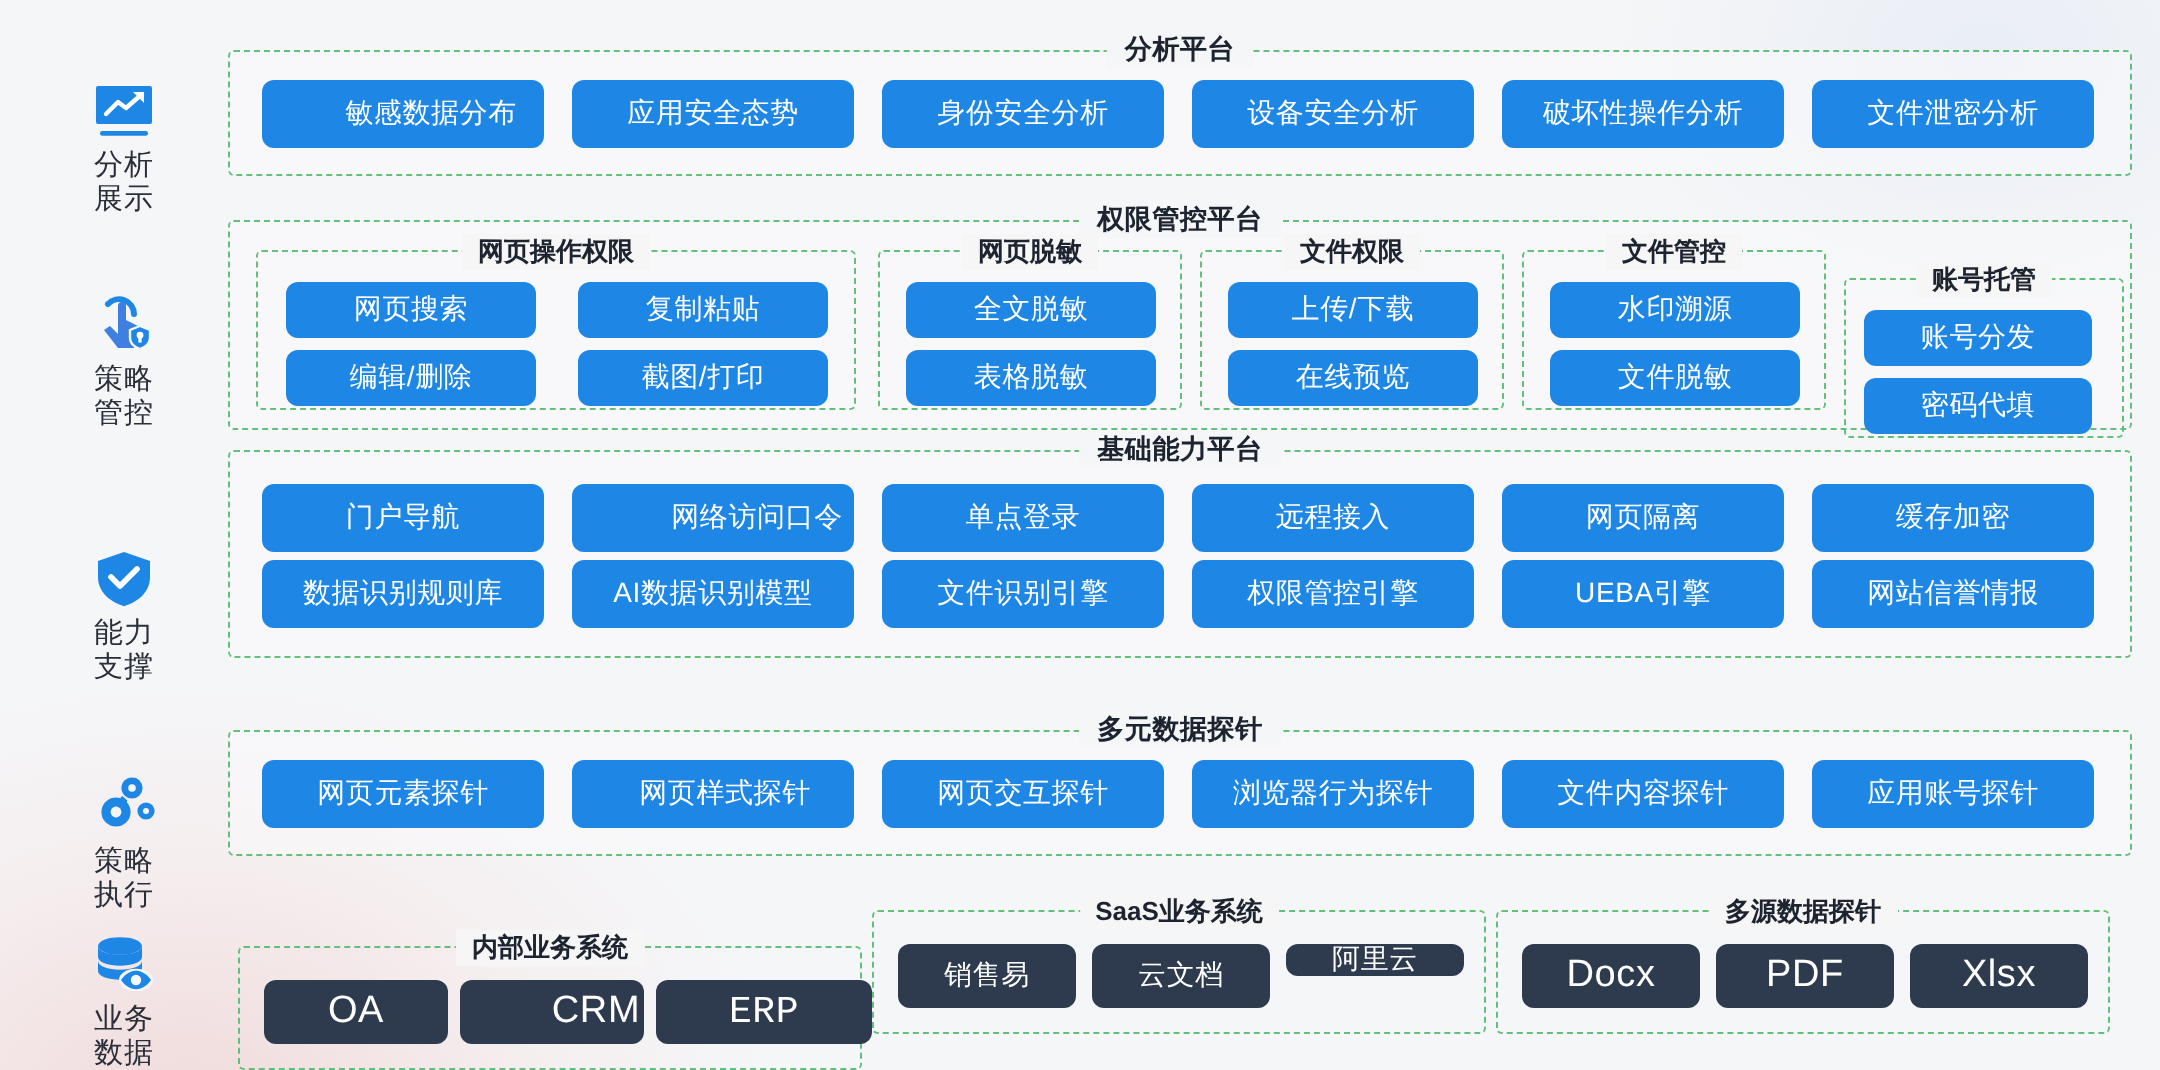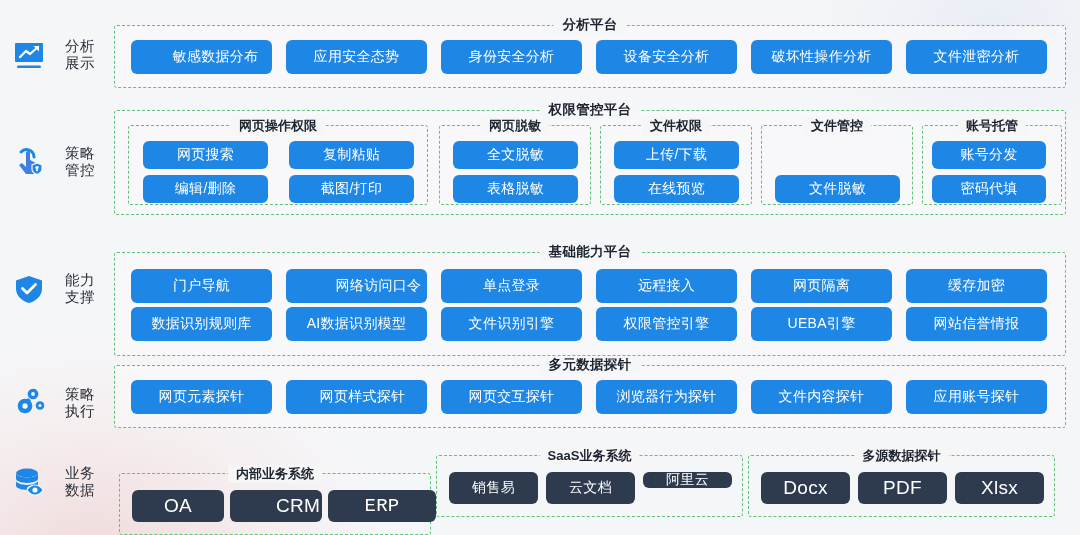--- a/index.html
+++ b/index.html
@@ -21,21 +21,21 @@
     background:radial-gradient(ellipse at 60% 40%, rgba(228,234,244,.7) 0%, rgba(245,246,248,0) 70%);
     pointer-events:none;z-index:0;
   }
 
   .canvas{position:absolute;inset:0;z-index:2;}
 
   
   .rail{position:absolute;left:0;top:0;width:114px;height:535px;}
   .rail-item{
     position:absolute;left:12px;width:100px;
-    display:flex;align-items:center;gap:19px;
+    display:flex;align-items:center;gap:3px;flex-direction:column;
   }
   .rail-icon{width:34px;height:34px;flex:0 0 34px;display:flex;align-items:center;justify-content:center;}
   .rail-icon svg{display:block;}
   .rail-label{
     font-size:14.5px;line-height:17px;color:#2a2f3a;font-weight:400;
     letter-spacing:.5px;white-space:pre-line;
   }
 
   
   .sec{
@@ -192,31 +192,32 @@
     </div>
 
     <div class="grp" style="left:485px;top:14px;width:152px;height:80px;">
       <span class="grp-title">文件权限</span>
       <div class="chip blue" style="left:13px;top:15px;width:125px;height:28px;">上传/下载</div>
       <div class="chip blue" style="left:13px;top:49px;width:125px;height:28px;">在线预览</div>
     </div>
 
     <div class="grp" style="left:646px;top:14px;width:152px;height:80px;">
       <span class="grp-title">文件管控</span>
+      <div class="chip blue" style="left:13px;top:15px;width:125px;height:28px;">水印溯源</div>
       <div class="chip blue" style="left:13px;top:49px;width:125px;height:28px;">文件脱敏</div>
     </div>
 
-    <div class="grp" style="left:807px;top:14px;width:140px;height:80px;">
+    <div class="grp" style="left:807px;top:28px;width:140px;height:80px;">
       <span class="grp-title">账号托管</span>
       <div class="chip blue" style="left:9px;top:15px;width:114px;height:28px;">账号分发</div>
       <div class="chip blue" style="left:9px;top:49px;width:114px;height:28px;">密码代填</div>
     </div>
   </div>
 
-  <div class="sec" style="left:114px;top:252px;width:952px;height:104px;">
+  <div class="sec" style="left:114px;top:225px;width:952px;height:104px;">
     <span class="sec-title">基础能力平台</span>
 
     <div class="chip blue" style="left:16px;top:16px;width:141px;height:34px;">门户导航</div>
     <div class="chip blue" style="left:171px;top:16px;width:141px;height:34px;padding-left:44px;">网络访问口令</div>
     <div class="chip blue" style="left:326px;top:16px;width:141px;height:34px;">单点登录</div>
     <div class="chip blue" style="left:481px;top:16px;width:141px;height:34px;">远程接入</div>
     <div class="chip blue" style="left:636px;top:16px;width:141px;height:34px;">网页隔离</div>
     <div class="chip blue" style="left:791px;top:16px;width:141px;height:34px;">缓存加密</div>
 
     <div class="chip blue" style="left:16px;top:54px;width:141px;height:34px;">数据识别规则库</div>

